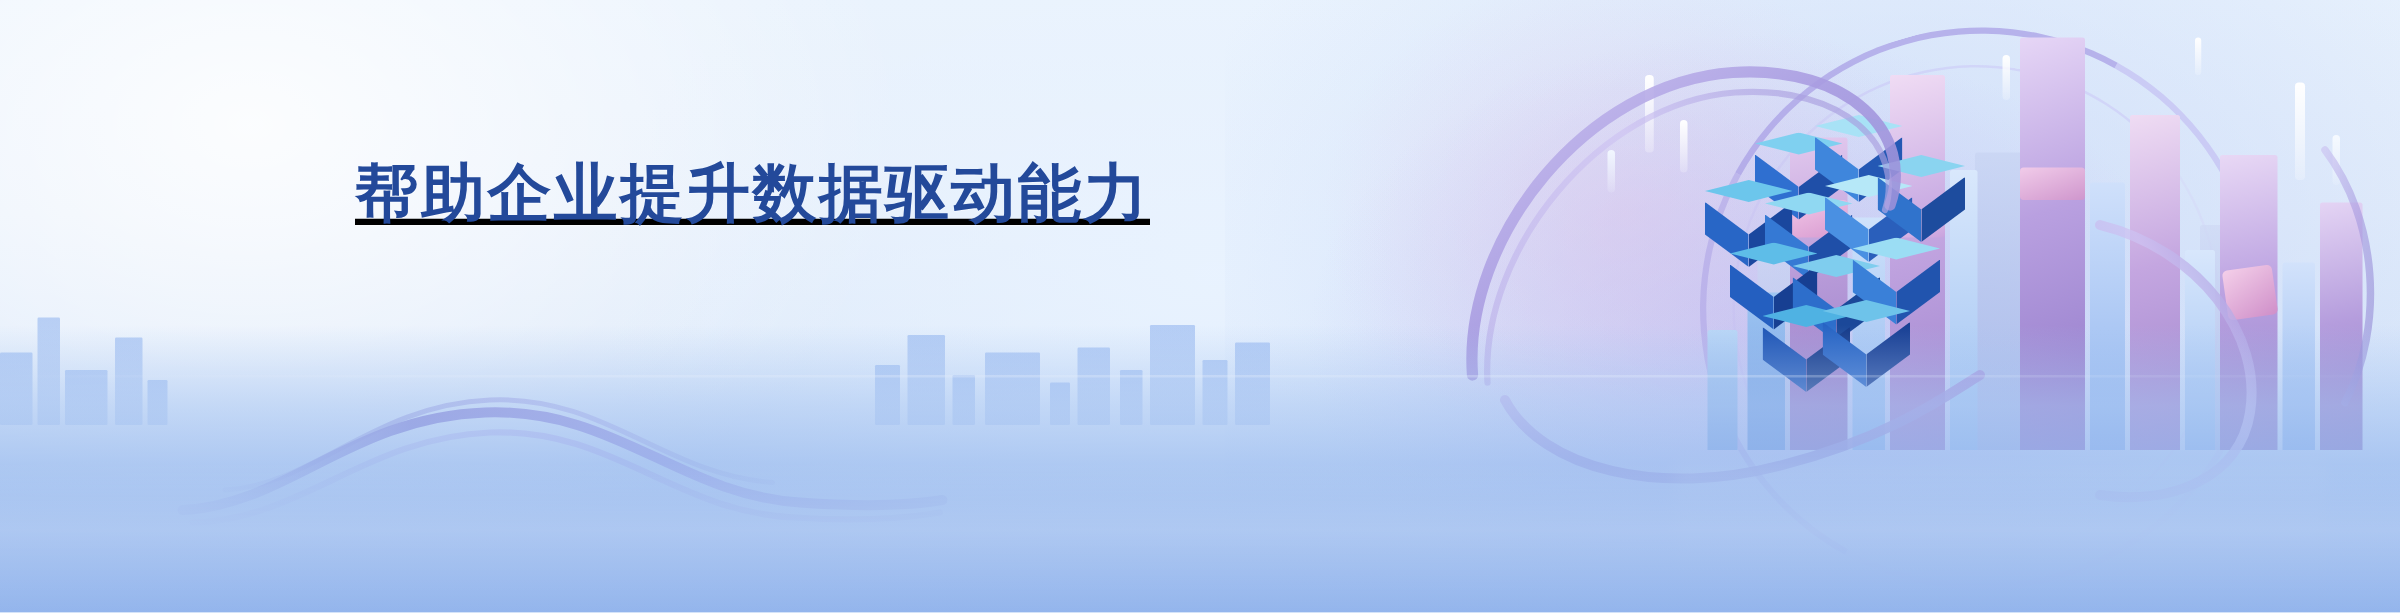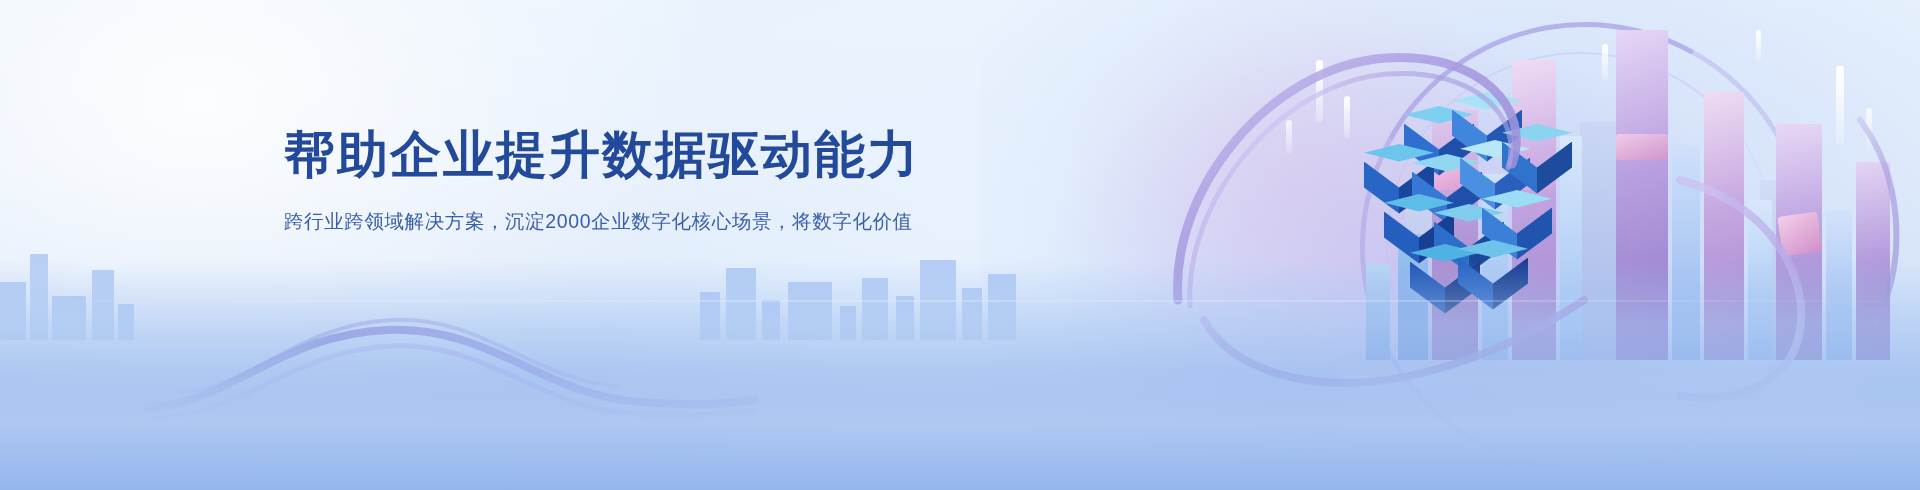--- a/index.html
+++ b/index.html
@@ -33,21 +33,21 @@
     position:absolute;left:0;right:0;bottom:0;height:120px;
     background:linear-gradient(180deg,rgba(255,255,255,0),rgba(255,255,255,.18) 45%,rgba(255,255,255,.05));
   }
   .horizon{
     position:absolute;left:0;right:0;bottom:188px;height:2px;
     background:linear-gradient(90deg,rgba(255,255,255,0),rgba(255,255,255,.55) 25%,rgba(255,255,255,.5) 70%,rgba(255,255,255,0));
     opacity:.7;
   }
 
   
-  .copy{position:absolute;left:284px;top:126px;width:700px;}
+  .copy{position:absolute;left:284px;top:126px;width:700px;text-decoration:underline;}
   .headline{
     font-size:51px;line-height:1.12;letter-spacing:2px;
     color:#23499a;font-weight:700;white-space:nowrap;
     text-shadow:0 1px 0 rgba(255,255,255,.45);
   }
   .subcopy{
     margin-top:23px;font-size:19.5px;line-height:1.62;letter-spacing:.6px;
     color:#3a5fa8;font-weight:400;max-width:660px;
   }
 
@@ -254,17 +254,16 @@
     <path d="M40,92 C112,88 158,24 252,20 C344,16 392,80 478,86" fill="none" stroke="url(#wv1)" stroke-width="4" stroke-linecap="round" opacity=".55"></path>
   </svg>
 
   <div class="horizon"></div>
   <div class="ground"></div>
   <div class="ground-sheen"></div>
 
   <div class="copy">
     <div class="headline">帮助企业提升数据驱动能力</div>
     <div class="subcopy">
-      <div>跨行业跨领域解决方案，沉淀2000企业数字化核心场景，将数字化价值</div>
     </div>
   </div>
 
 </div>
 
 </body></html>

